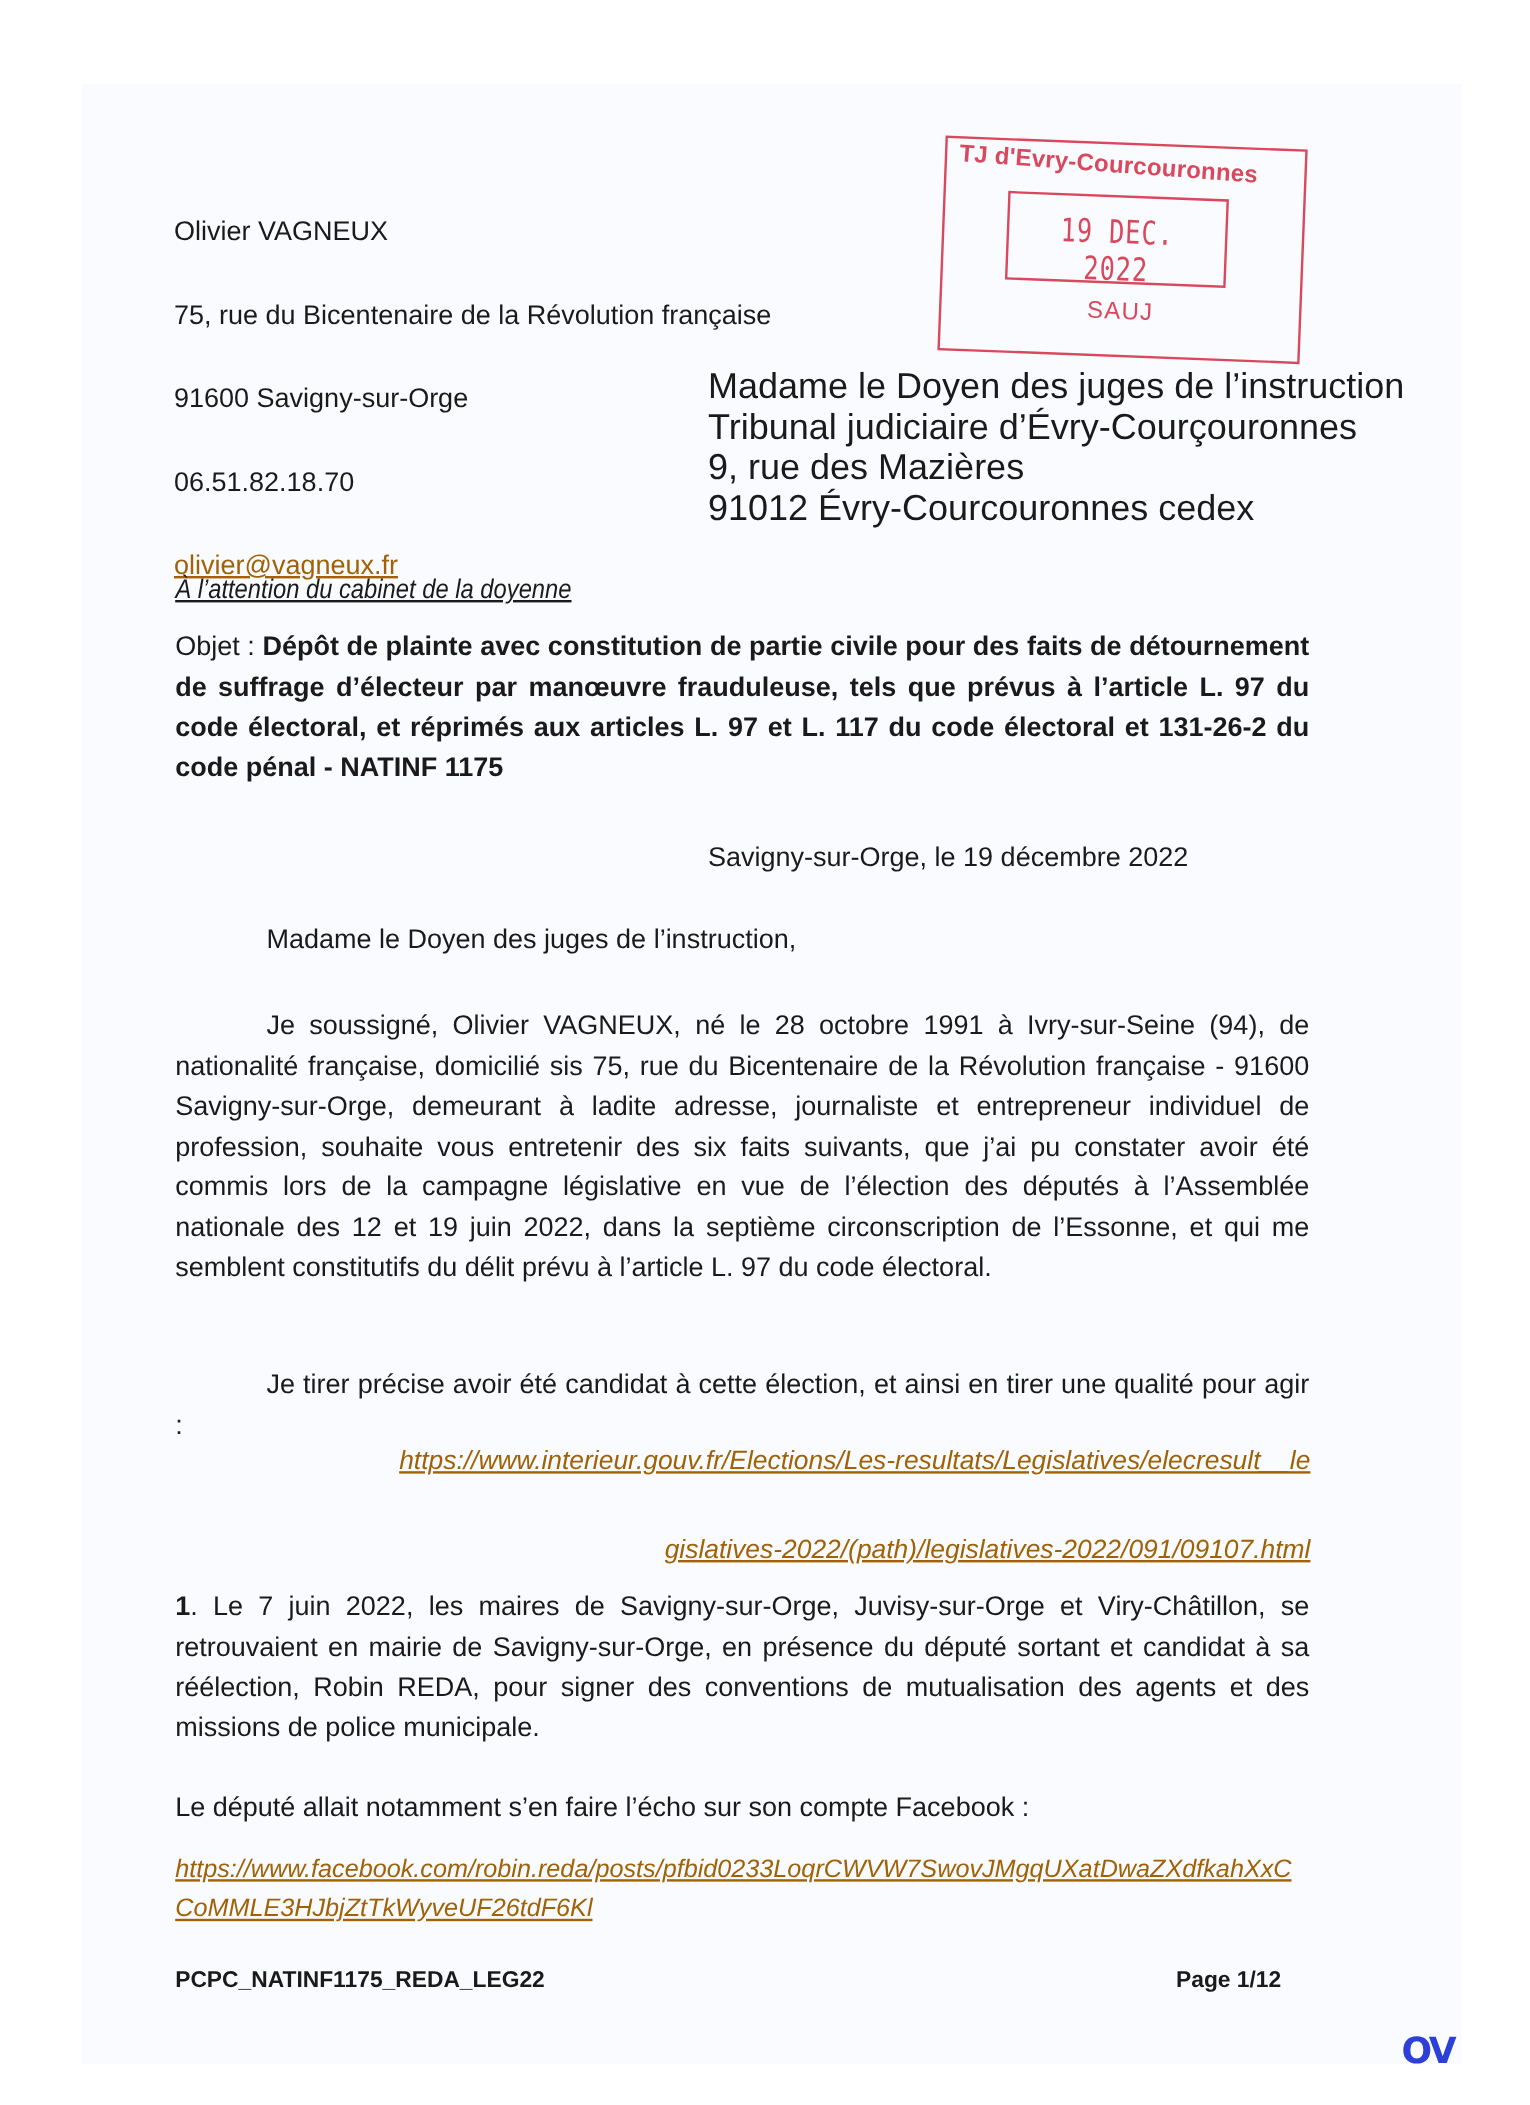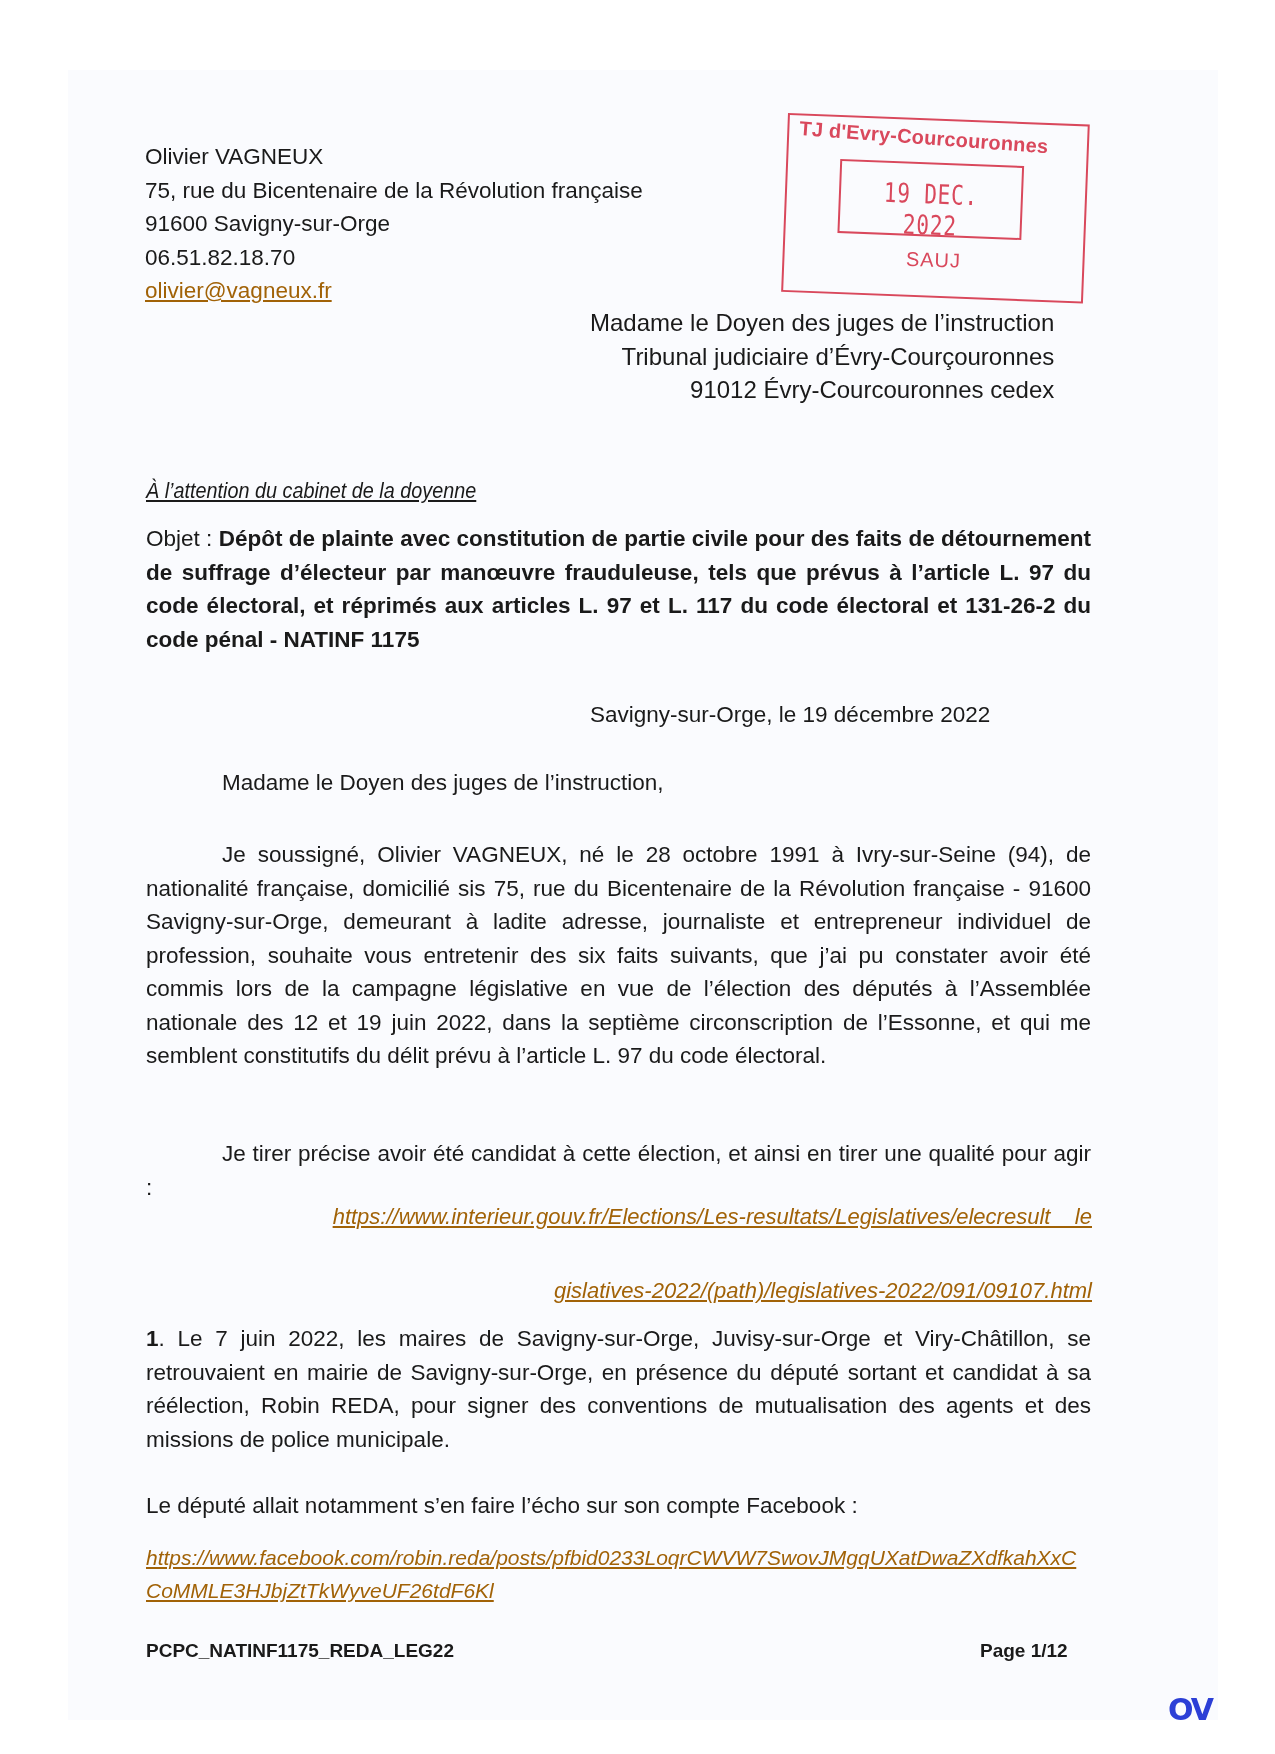--- a/index.html
+++ b/index.html
@@ -8,24 +8,24 @@
       background: #ffffff;
       font-family: "Liberation Sans", sans-serif;
       color: #1a1a1a;
     }
     .sheet {
       position: absolute; left: 68px; top: 70px; width: 1150px; height: 1650px;
       background: #fafbfe;
     }
     .abs { position: absolute; }
     .sender { left: 145px; top: 140px; }
-    .sender div { font-size: 22.5px; line-height: 33.5px; white-space: nowrap; }
+    .sender div { font-size: 22.5px; line-height: 33.5px; white-space: nowrap; margin-top: 36px; }
     a.link { color: #a16207; text-decoration: underline; }
     .recipient { left: 590px; top: 306px; }
-    .recipient div { font-size: 24px; line-height: 33.5px; white-space: nowrap; text-align: right; }
+    .recipient div { font-size: 30px; line-height: 33.5px; white-space: nowrap; }
 
     .stamp {
       position: absolute; left: 788px; top: 113px; width: 298px; height: 175px;
       border: 2px solid #d9485c; transform: rotate(2.2deg); transform-origin: left top;
       color: #d9485c;
     }
     .stamp .court { position: absolute; left: 10px; top: 6px; font-size: 20px; font-weight: bold; letter-spacing: 0.2px; white-space: nowrap; transform: rotate(2deg); }
     .stamp .datebox { position: absolute; left: 52px; top: 42px; width: 180px; height: 70px; border: 2px solid #d9485c; }
     .stamp .date { position: absolute; left: 0; right: 0; top: 14px; text-align: center; font-family: "DejaVu Sans Mono", monospace; font-size: 27px; letter-spacing: 1px; transform: scaleX(0.78); }
     .stamp .dept { position: absolute; left: 0; right: 0; top: 128px; text-align: center; font-size: 20px; letter-spacing: 1px; }
@@ -65,20 +65,21 @@
   <div class="court">TJ d'Evry-Courcouronnes</div>
   <div class="datebox">
     <div class="date">19 DEC. 2022</div>
   </div>
   <div class="dept">SAUJ</div>
 </div>
 
 <div class="abs recipient">
   <div>Madame le Doyen des juges de l’instruction</div>
   <div>Tribunal judiciaire d’Évry-Courçouronnes</div>
+  <div>9, rue des Mazières</div>
   <div>91012 Évry-Courcouronnes cedex</div>
 </div>
 
 <div class="attention condensed">À l’attention du cabinet de la doyenne</div>
 
 <div class="body-text objet condensed">
   <span>Objet : </span><b>Dépôt de plainte avec constitution de partie civile pour des faits de détournement de suffrage d’électeur par manœuvre frauduleuse, tels que prévus à l’article L. 97 du code électoral, et réprimés aux articles L. 97 et L. 117 du code électoral et 131-26-2 du code pénal - NATINF 1175</b>
 </div>
 
 <div class="date-line">Savigny-sur-Orge, le 19 décembre 2022</div>

